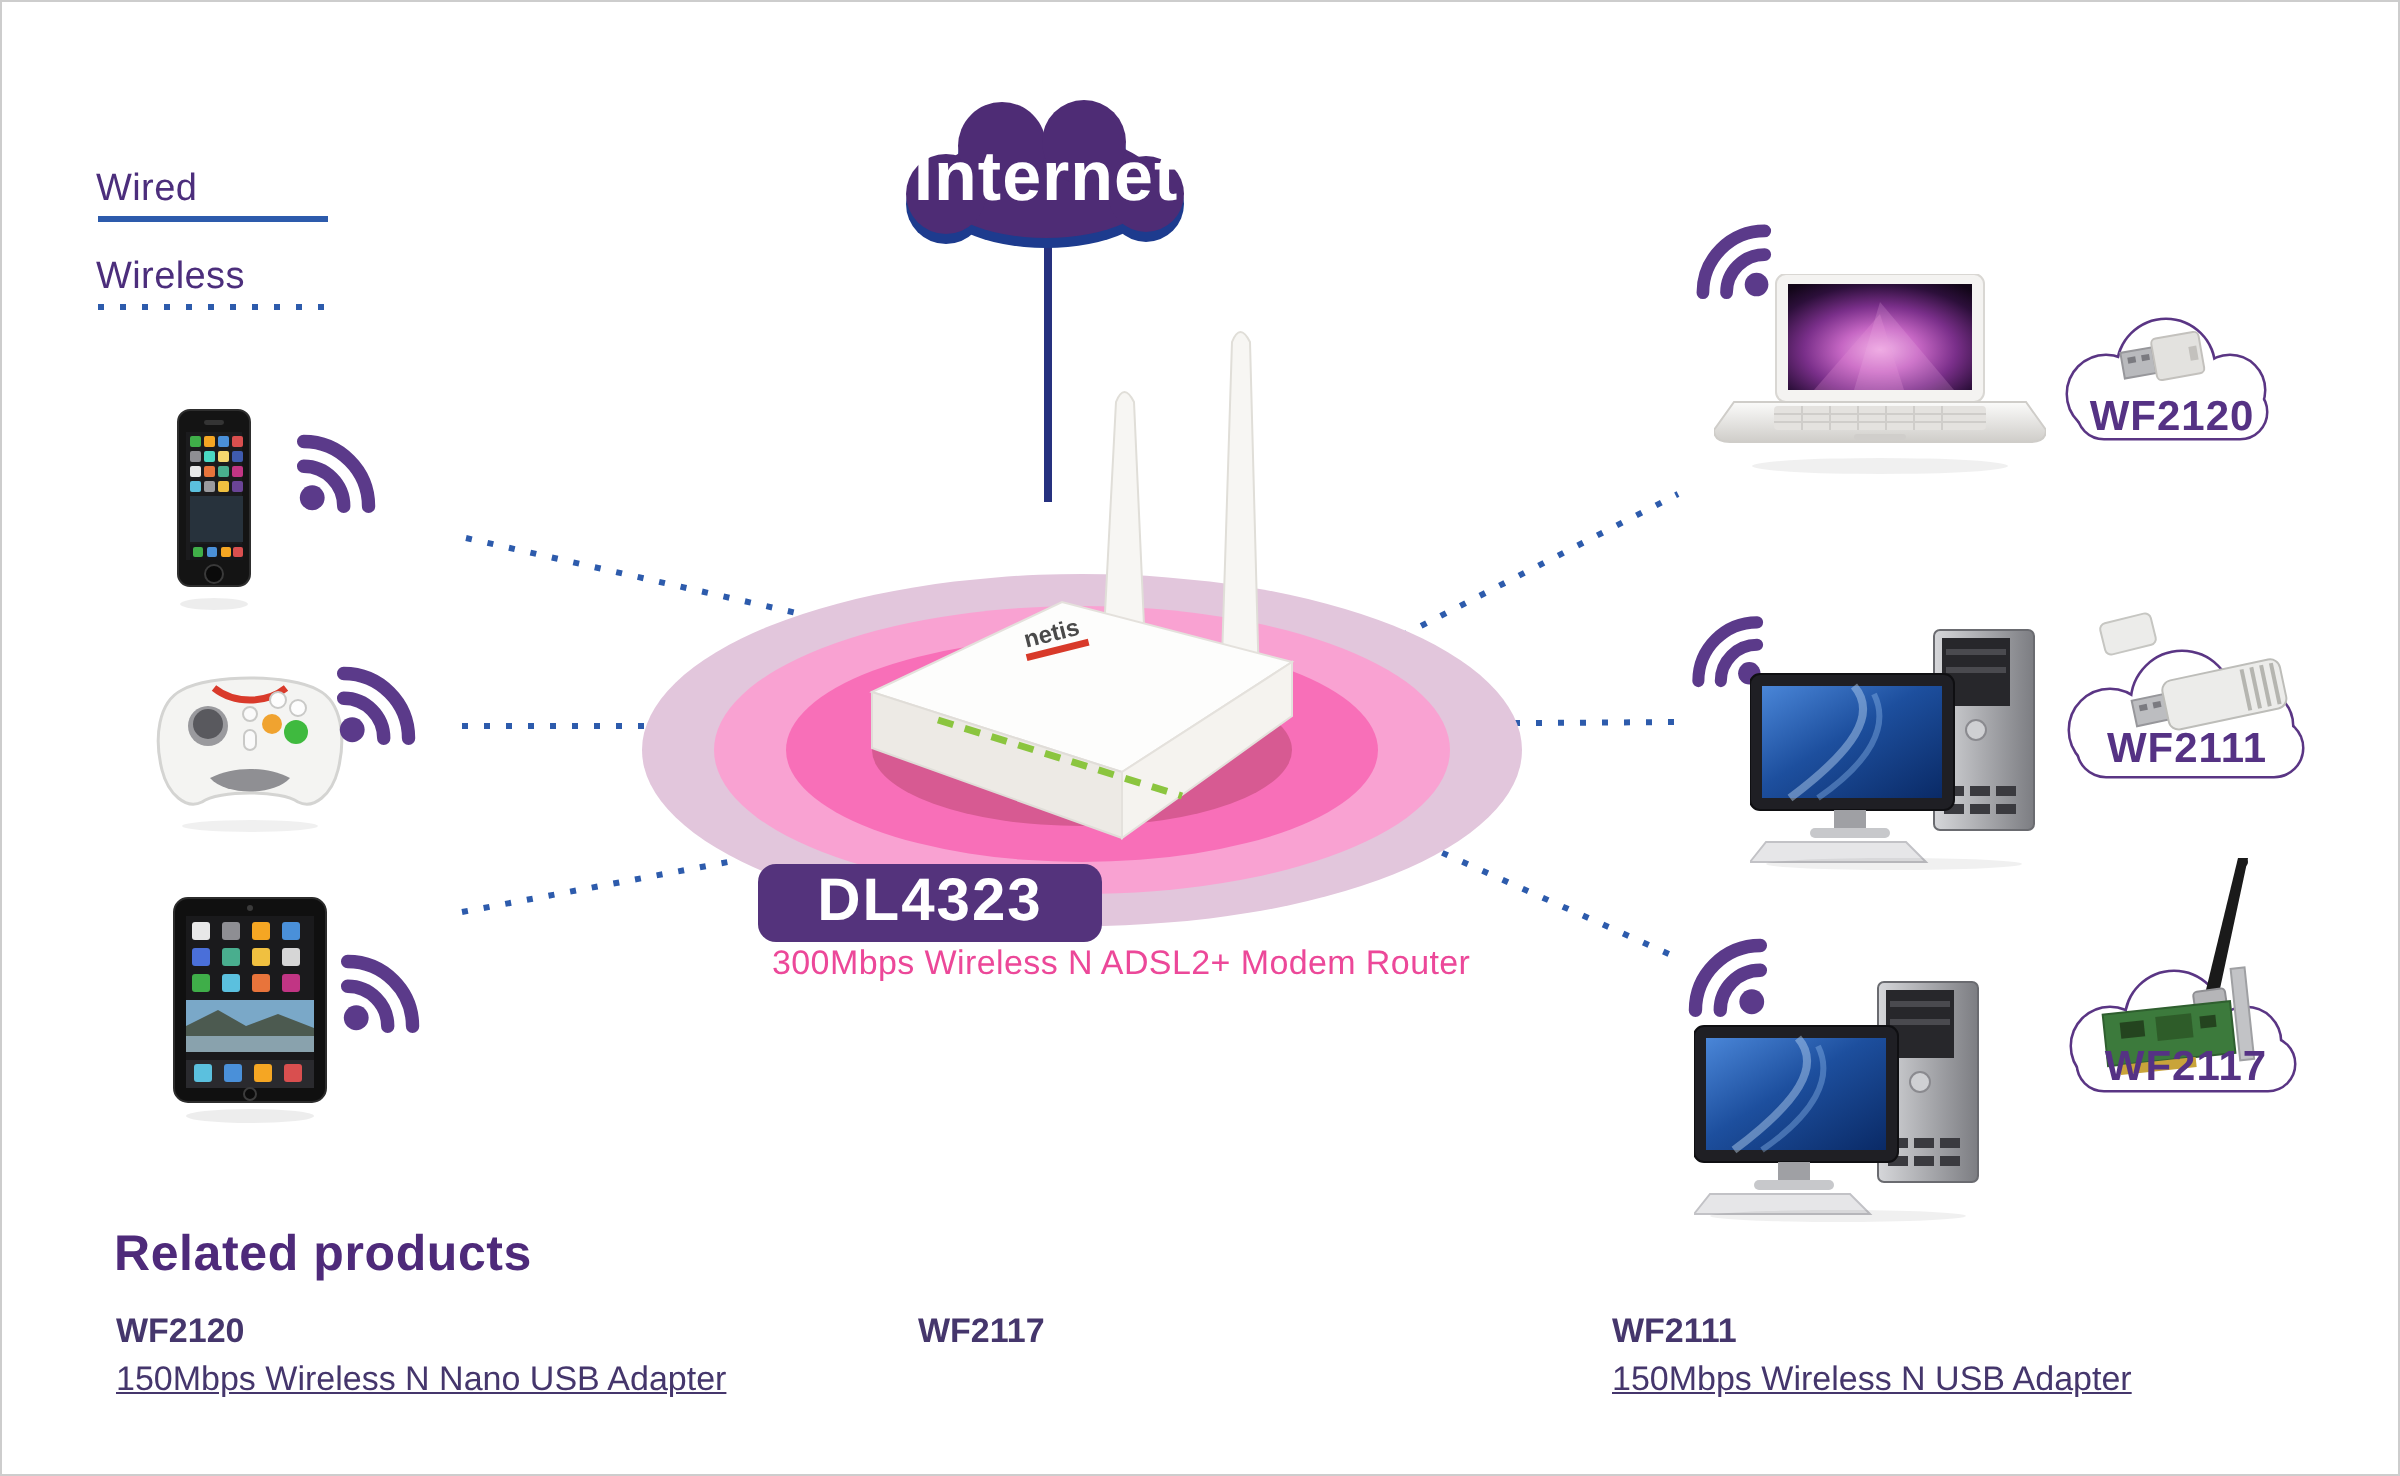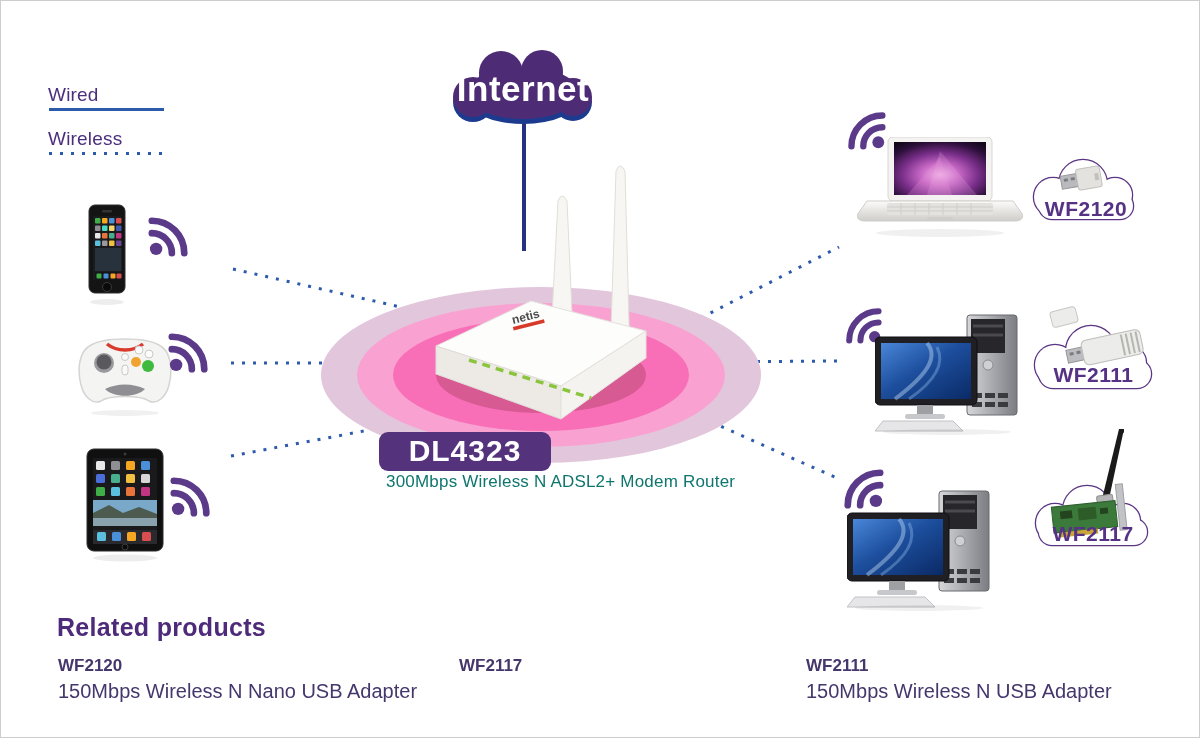--- a/index.html
+++ b/index.html
@@ -27,28 +27,28 @@
   .ring1 { left: 320px; top: 286px; width: 440px; height: 176px; background: #e2c6dc; }
   .ring2 { left: 356px; top: 302px; width: 368px; height: 144px; background: #f9a2d2; }
   .ring3 { left: 392px; top: 318px; width: 296px; height: 112px; background: #f86fb8; }
   .ring4 { left: 435px; top: 336px; width: 210px; height:  76px; background: #d75a92; }
 
   
   .model-badge { left: 378px; top: 431px; width: 172px; height: 39px;
     background: #54337c; border-radius: 9px; color: #ffffff;
     font-size: 30px; font-weight: bold; text-align: center; line-height: 38px;
     letter-spacing: 1px; }
-  .router-subtitle { left: 385px; top: 471px; font-size: 17px; color: #0f766e;
+  .router-subtitle { left: 385px; top: 471px; font-size: 17px; color: #ec4899;
     letter-spacing: 0.2px; }
 
   
   .rp-heading { left: 56px; top: 600px; font-size: 25px; font-weight: bold;
     color: #4e2a7a; letter-spacing: 0.3px; }
   .rp-item .rp-name { font-size: 17px; font-weight: bold; color: #45366c; }
-  .rp-item .rp-desc { font-size: 20px; color: #45366c; margin-top: 4px; }
+  .rp-item .rp-desc { font-size: 17px; color: #45366c; margin-top: 4px; text-decoration: underline; }
 
   
   .cloud-label { position: absolute; width: 100%; text-align: center;
     color: #553284; font-size: 21px; font-weight: bold; letter-spacing: 0.5px; }
 
   .mirror { transform: scaleX(-1); }
   svg { display: block; }
   .layer1 { z-index: 1; } .layer2 { z-index: 2; } .layer3 { z-index: 3; }
   .layer4 { z-index: 4; } .layer5 { z-index: 5; margin-top: 12px; }
 </style>

